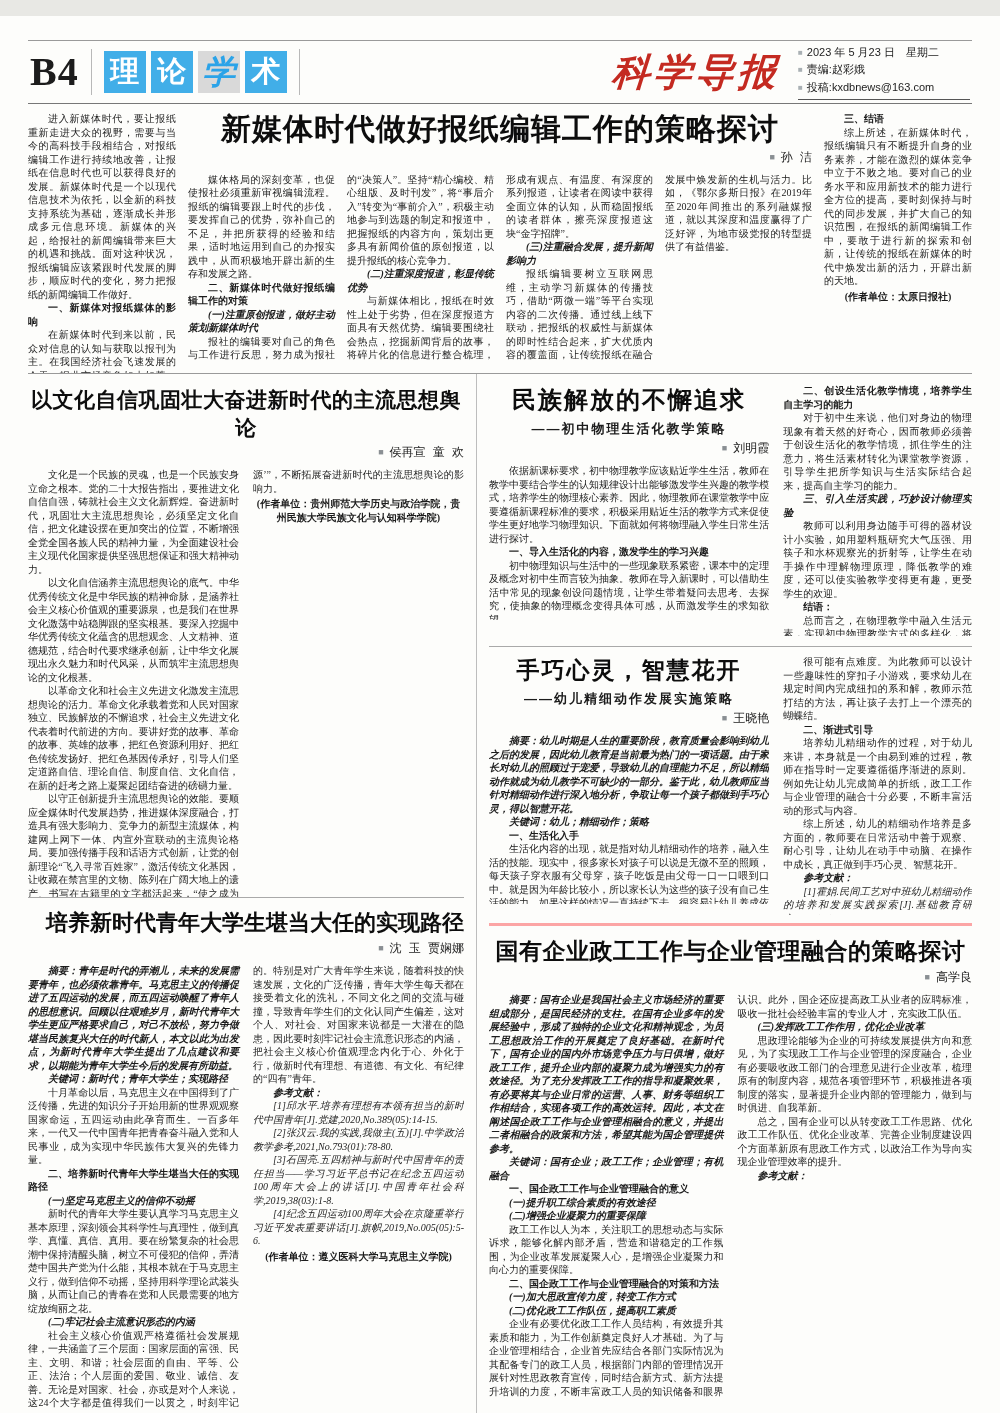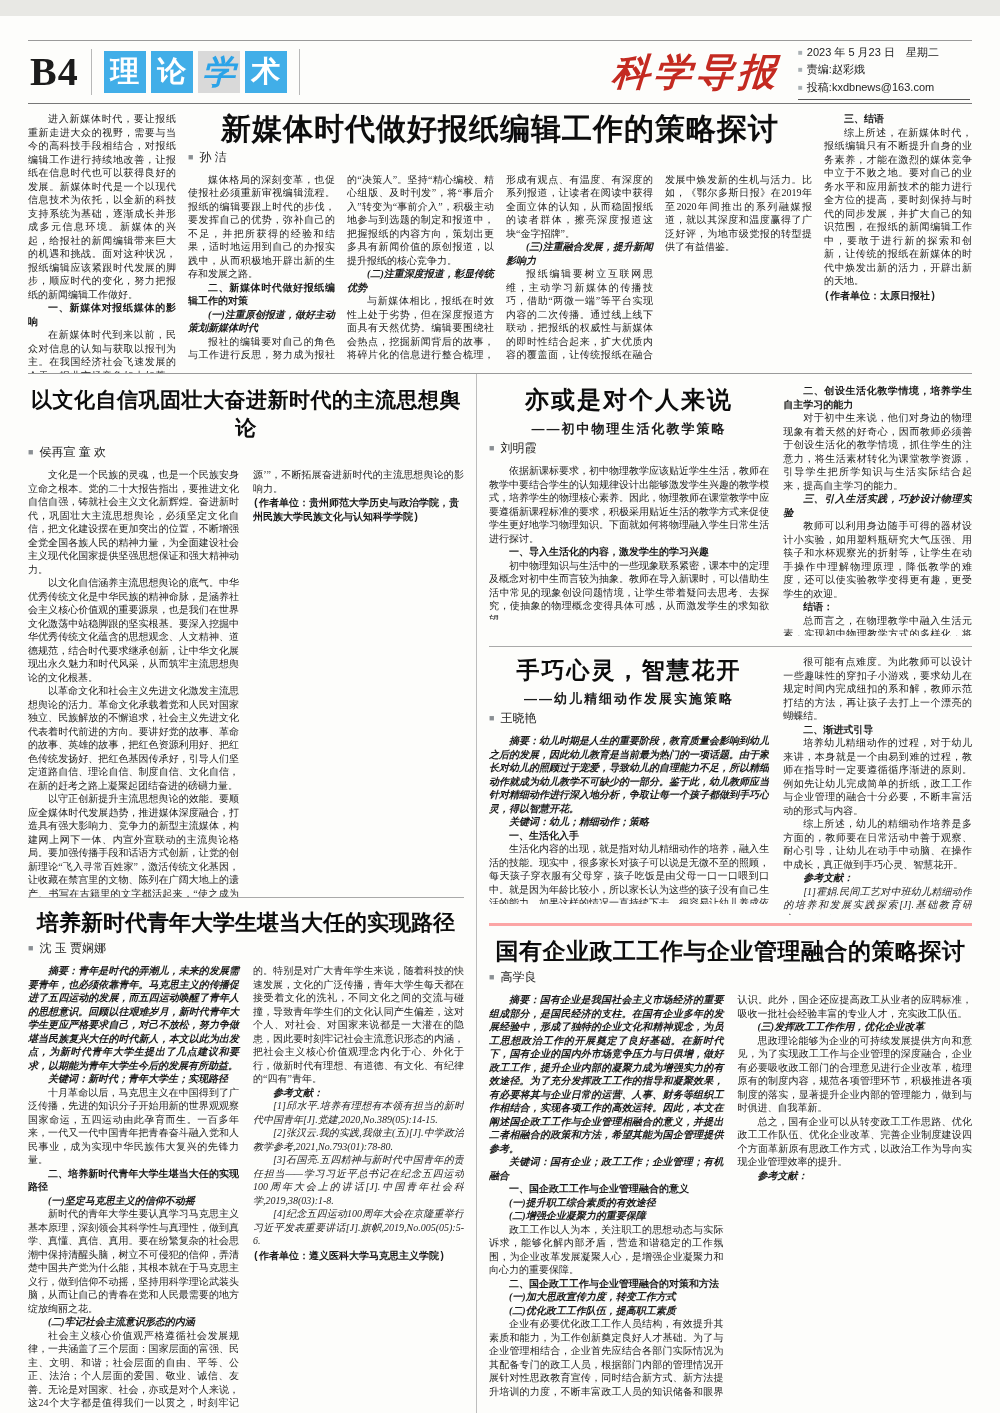--- a/index.html
+++ b/index.html
@@ -27,22 +27,22 @@
 
   
   .body{font-size:10px;line-height:13.5px;text-align:justify;overflow:hidden;column-fill:auto;}
   .para{text-indent:2em;}
   .sub{font-weight:bold;font-family:"Liberation Sans","DejaVu Sans",sans-serif;text-indent:2em;}
   .kai{font-weight:bold;font-style:italic;text-indent:2em;}
   .abstract{font-style:italic;font-weight:bold;text-indent:2em;}
   .kw{font-weight:bold;font-style:italic;text-indent:2em;}
   .ref{font-style:italic;text-indent:2em;}
   .reflabel{font-weight:bold;font-style:italic;text-indent:2em;}
-  .author{text-align:left;font-weight:bold;font-family:Liberation Mono, monospace;text-indent:0;margin-top:2px;}
-  .byline{text-align:left;font-size:12px;font-family:Liberation Sans, sans-serif;margin:2px 0 7px;}
+  .author{text-align:center;font-weight:bold;font-family:Liberation Serif, serif;text-indent:0;margin-top:2px;}
+  .byline{text-align:right;font-size:12px;font-family:Liberation Mono, monospace;margin:2px 0 7px;}
   .byline .bsq{color:#8a8f93;font-size:9px;margin-right:6px;vertical-align:1px;}
   h1,h2,h3{margin:0;font-family:"Liberation Sans","DejaVu Sans",sans-serif;font-weight:bold;color:#0d0d0d;text-align:center;}
   .subtt{text-align:center;font-family:"Liberation Sans","DejaVu Sans",sans-serif;font-weight:bold;
          font-size:13px;letter-spacing:2px;margin-top:4px;}
 
   
   .a1{display:flex;gap:12px;height:270px;padding-top:8px;border-bottom:1px solid #9a9a9a;overflow:hidden;}
   .a1 .side{width:148px;flex:none;height:100%;}
   .a1 .mid{flex:1;min-width:0;}
   .a1 h1{font-size:30px;letter-spacing:1px;line-height:1.15;}
@@ -52,21 +52,21 @@
   .cols{display:flex;height:1048px;border-bottom:1px solid #9a9a9a;overflow:hidden;}
   .rail-l{width:436px;flex:none;}
   .vdiv{width:1px;background:#bdbdbd;margin:0 12px;}
   .rail-r{flex:1;min-width:0;}
 
   .a2{height:524px;padding-top:12px;border-bottom:1px solid #a9a9a9;overflow:hidden;}
   .a2 h2{font-size:21px;letter-spacing:0.5px;}
   .a2 .bd{column-count:2;column-gap:14px;height:448px;}
 
   .a5{height:523px;padding-top:10px;overflow:hidden;}
-  .a5 h2{font-size:22px;}
+  .a5 h2{font-size:22px;text-align:right;}
   .a5 .bd{column-count:2;column-gap:14px;height:448px;}
 
   .a3{height:273px;padding-top:10px;border-bottom:1px solid #a9a9a9;overflow:hidden;}
   .a3 .grid{display:grid;grid-template-columns:58% 1fr;column-gap:14px;height:100%;}
   .a3 h2{font-size:24px;letter-spacing:2px;}
   .bd3l{height:156px;}
   .bd3r{height:252px;}
 
   .a4{height:279px;padding-top:8px;border-bottom:3px solid #fca5a5;overflow:hidden;}
   .a4 .grid{display:grid;grid-template-columns:58% 1fr;column-gap:14px;height:100%;}
@@ -171,21 +171,21 @@
 
     </div>
 
     <div class="vdiv"></div>
 
     <div class="rail-r">
 
       <div class="a3">
         <div class="grid">
           <div>
-            <h2>亦或是对个人来说</h2>
+            <h2>民族解放的不懈追求</h2>
             <div class="subtt">——初中物理生活化教学策略</div>
             <p class="byline"><span class="bsq">■</span><span>刘明霞</span></p>
             <div class="bd3l body">
                 <p class="para para">依据新课标要求，初中物理教学应该贴近学生生活，教师在教学中要结合学生的认知规律设计出能够激发学生兴趣的教学模式，培养学生的物理核心素养。因此，物理教师在课堂教学中应要遵循新课程标准的要求，积极采用贴近生活的教学方式来促使学生更好地学习物理知识。下面就如何将物理融入学生日常生活进行探讨。</p>
                 <p class="para sub">一、导入生活化的内容，激发学生的学习兴趣</p>
                 <p class="para para">初中物理知识与生活中的一些现象联系紧密，课本中的定理及概念对初中生而言较为抽象。教师在导入新课时，可以借助生活中常见的现象创设问题情境，让学生带着疑问去思考、去探究，使抽象的物理概念变得具体可感，从而激发学生的求知欲望。</p>
               </div>
           </div>
           <div class="bd3r body">
               <p class="para sub">二、创设生活化教学情境，培养学生自主学习的能力</p>

